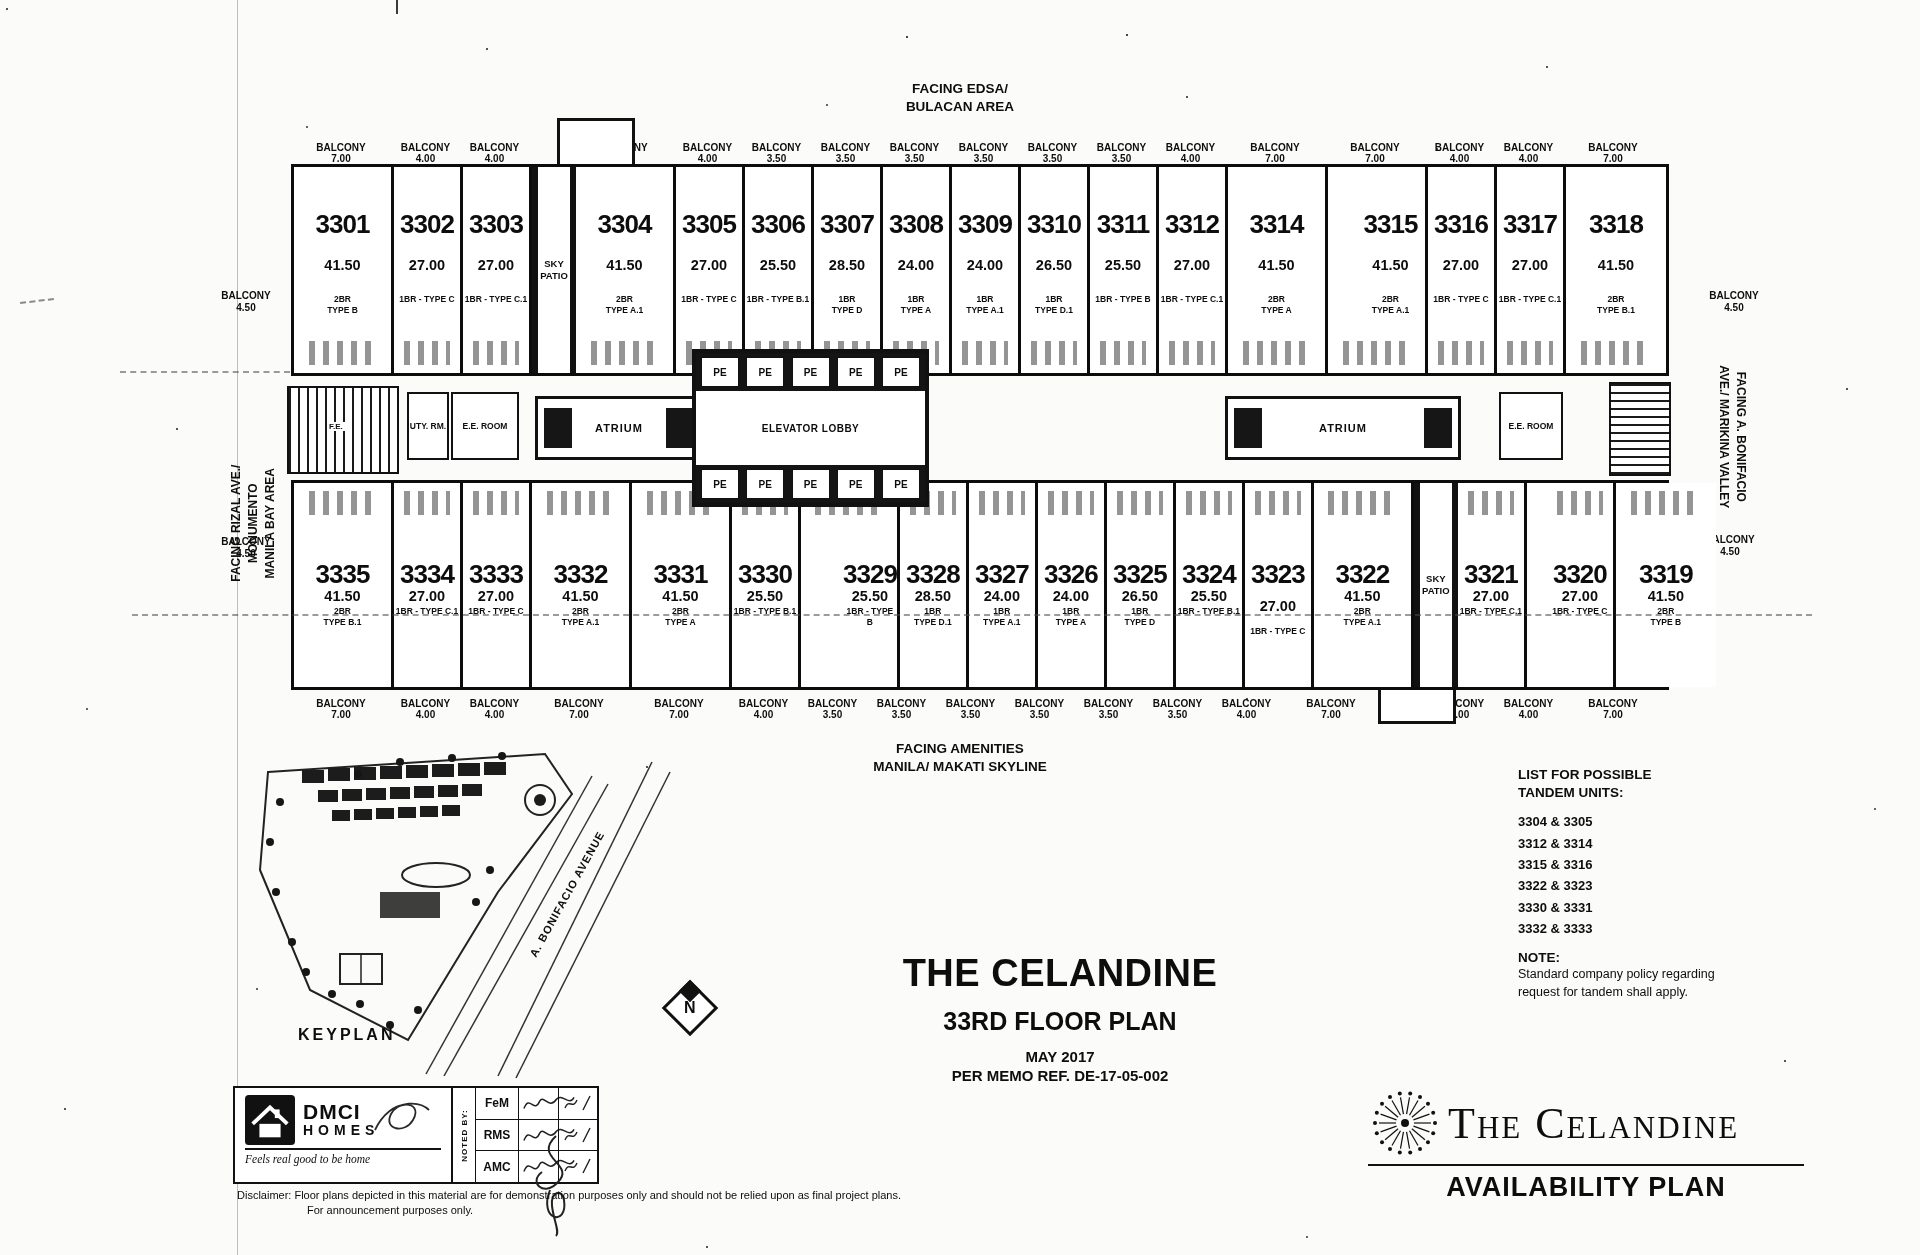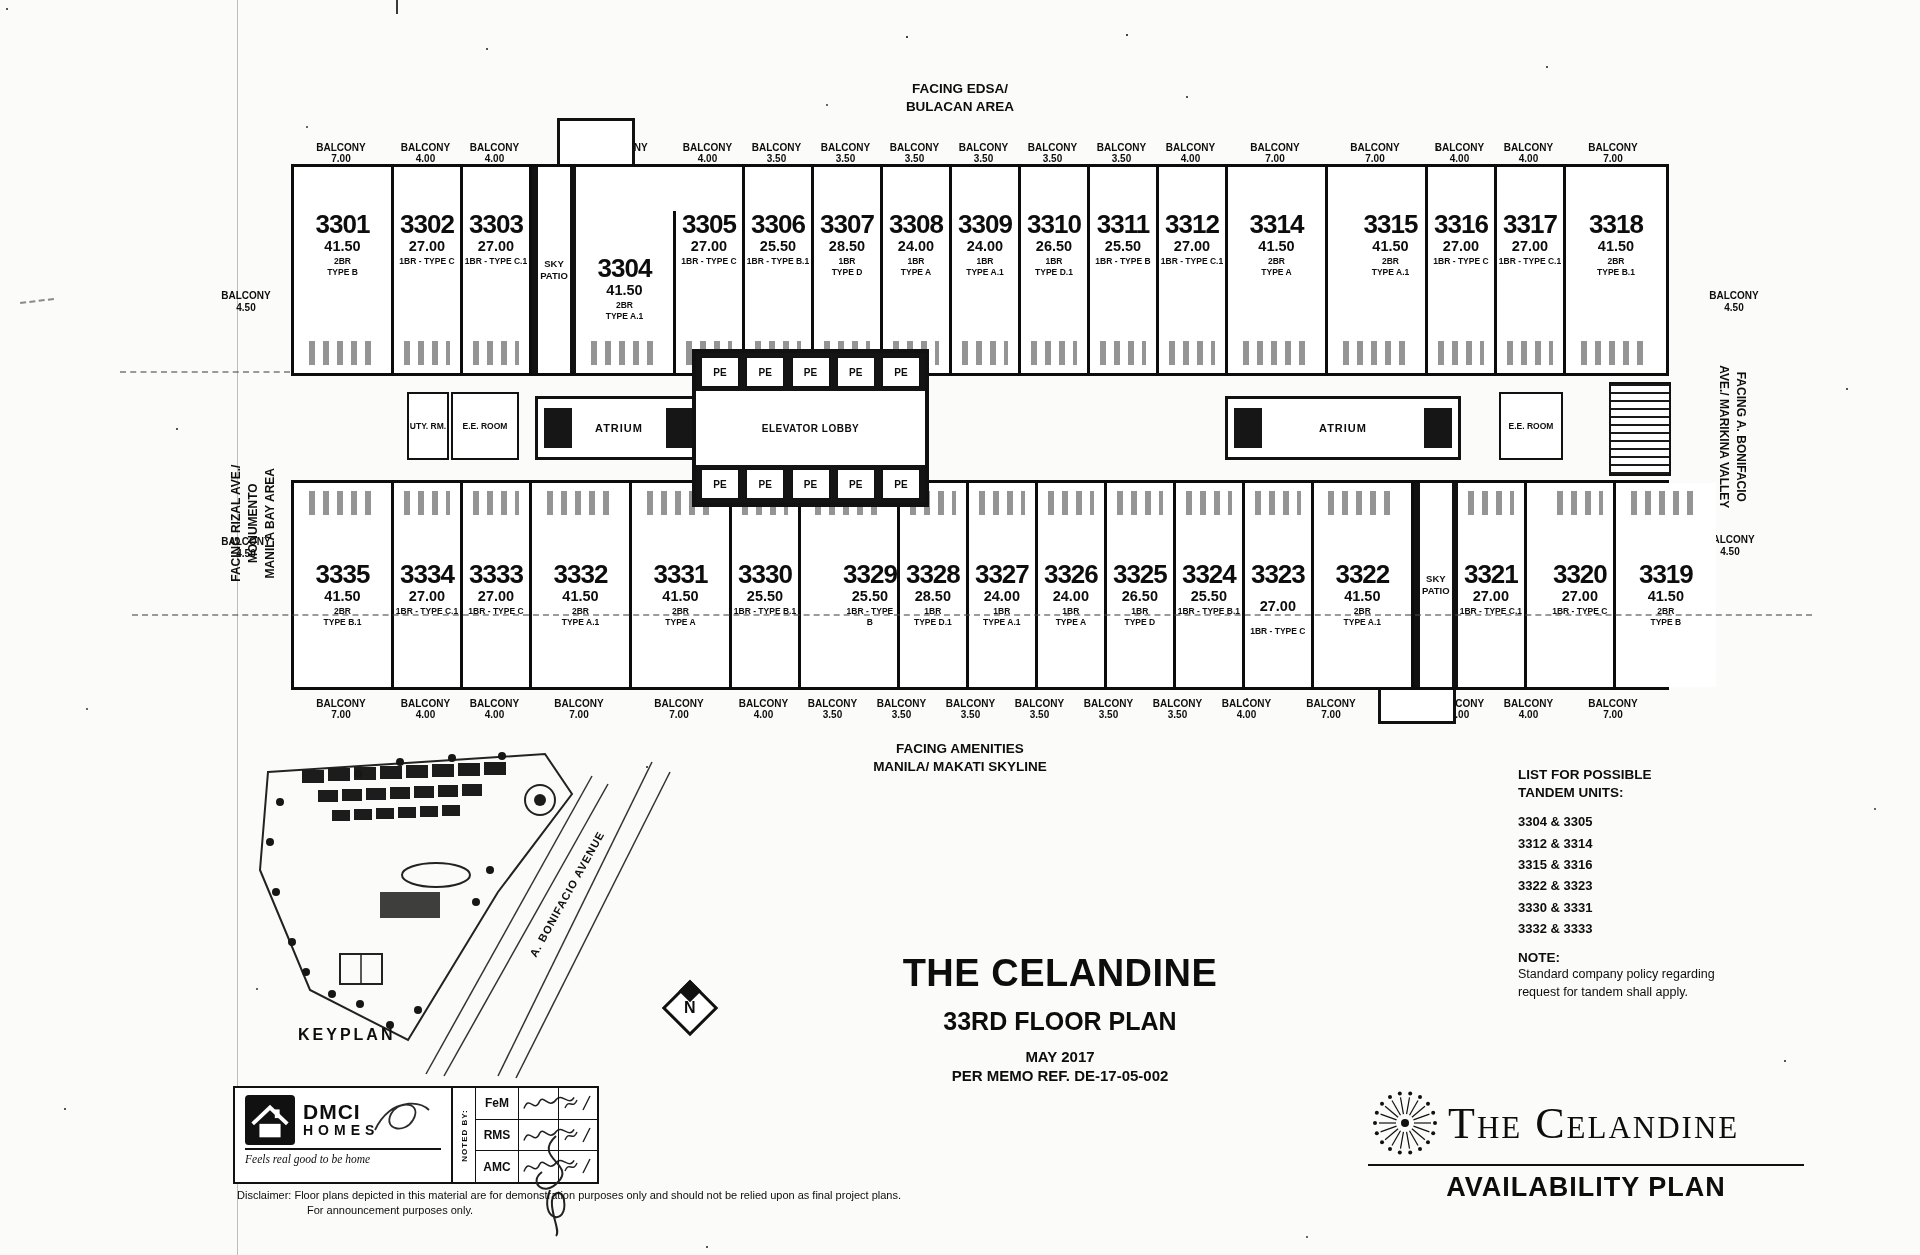--- a/index.html
+++ b/index.html
@@ -30,21 +30,21 @@
   .plan{position:absolute;left:291px;top:134px;width:1378px;}
   .balrow{display:flex;height:30px;}
   .bal{display:flex;flex-direction:column;align-items:center;justify-content:flex-end;
        font-size:10px;font-weight:bold;line-height:1.1;}
   .unit-row{display:flex;border:3px solid #0c0c0c;background:#fff;position:relative;box-sizing:border-box;}
   #top-row{height:212px;}
   #bottom-row{height:210px;}
   .cell{border-right:3px solid #0c0c0c;box-sizing:border-box;display:flex;flex-direction:column;
         align-items:center;text-align:center;position:relative;background:#fff;}
   .cell:last-child{border-right:none;}
-  #top-row .cell{padding-top:44px;}
+  #top-row .cell{padding-top:44px;gap:19px;}
   #bottom-row .cell{padding-top:78px;}
   .cell .no{font-size:26px;font-weight:bold;letter-spacing:-1px;line-height:1;}
   .cell .area{font-size:14.5px;font-weight:bold;margin-top:1px;}
   .cell .typ{font-size:8.5px;font-weight:bold;margin-top:2px;line-height:1.25;white-space:pre-line;}
   #top-row .cell::after{content:"";position:absolute;left:15%;bottom:8px;width:70%;height:24px;
         background:repeating-linear-gradient(90deg,#2a2a2a 0 6px,transparent 6px 14px);opacity:.5;}
   #bottom-row .cell::after{content:"";position:absolute;left:15%;top:8px;width:70%;height:24px;
         background:repeating-linear-gradient(90deg,#2a2a2a 0 6px,transparent 6px 14px);opacity:.5;}
   .cell.sky{border-left:6px solid #111;border-right:6px solid #111;justify-content:center;padding-top:0!important;}
   .cell.sky::after{display:none;}
@@ -253,21 +253,21 @@
         </div>
         <div class="cell" style="flex: 0 0 69px;">
           <div class="no">3303</div>
           <div class="area">27.00</div>
           <div class="typ">1BR - TYPE C.1</div>
         </div>
         <div class="cell sky" style="flex: 0 0 44px;">
           <div class="skylabel">SKY
 PATIO</div>
         </div>
-        <div class="cell wide" style="flex: 0 0 100px; margin-top: 44px;">
+        <div class="cell wide" style="flex: 0 0 100px;">
           <div class="no">3304</div>
           <div class="area">41.50</div>
           <div class="typ">2BR
 TYPE A.1</div>
         </div>
         <div class="cell" style="flex: 0 0 69px;">
           <div class="no">3305</div>
           <div class="area">27.00</div>
           <div class="typ">1BR - TYPE C</div>
         </div>
@@ -333,20 +333,23 @@
           <div class="typ">1BR - TYPE C.1</div>
         </div>
         <div class="cell wide" style="flex: 0 0 100px;">
           <div class="no">3318</div>
           <div class="area">41.50</div>
           <div class="typ">2BR
 TYPE B.1</div>
         </div>
       </div>
     <div class="core">
+      <div class="stair" style="left:-4px;top:10px;width:108px;height:84px;">
+        <span class="fe-tag" style="left:38px;top:34px;">F.E.</span>
+      </div>
       <div class="smallroom" style="left:116px;top:16px;width:38px;height:64px;">UTY. RM.</div>
       <div class="smallroom" style="left:160px;top:16px;width:64px;height:64px;">E.E. ROOM</div>
       <div class="atrium" style="left:244px;top:20px;width:150px;height:58px;">
         <i class="planter"></i>
         <span class="alabel">ATRIUM</span>
         <i class="planter"></i>
       </div>
       <div class="elev">
         <div class="pestrip">
             <span class="pe">PE</span>

